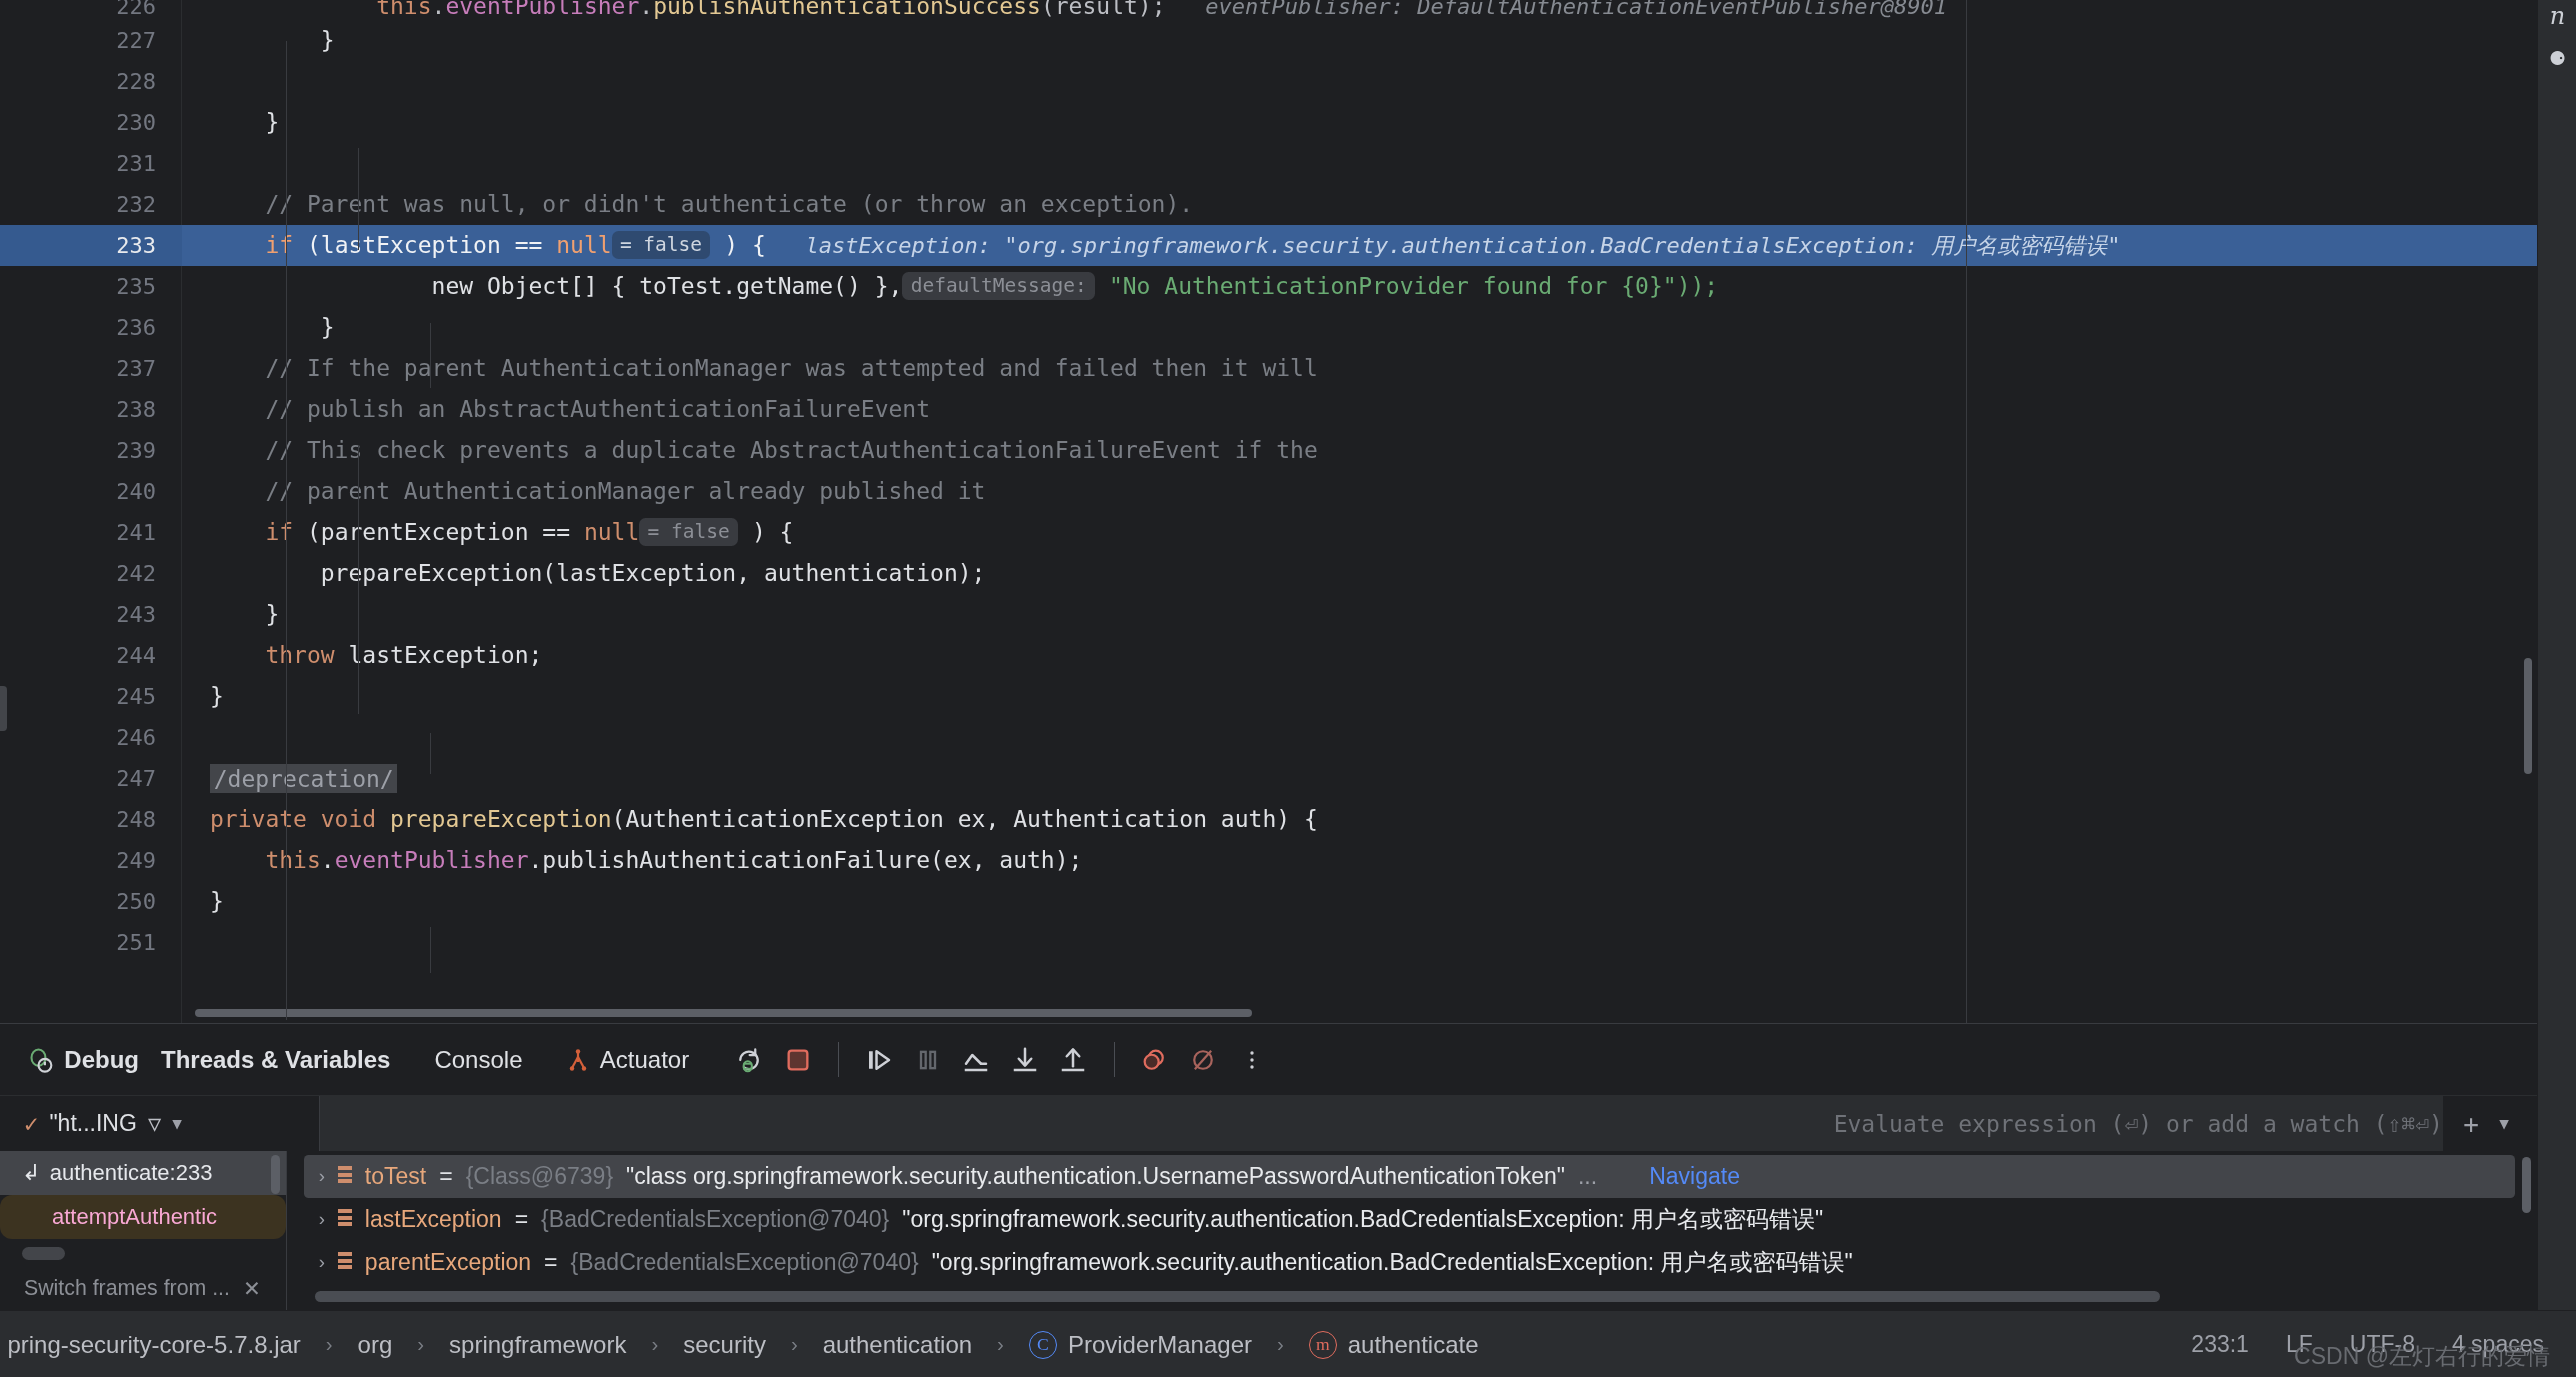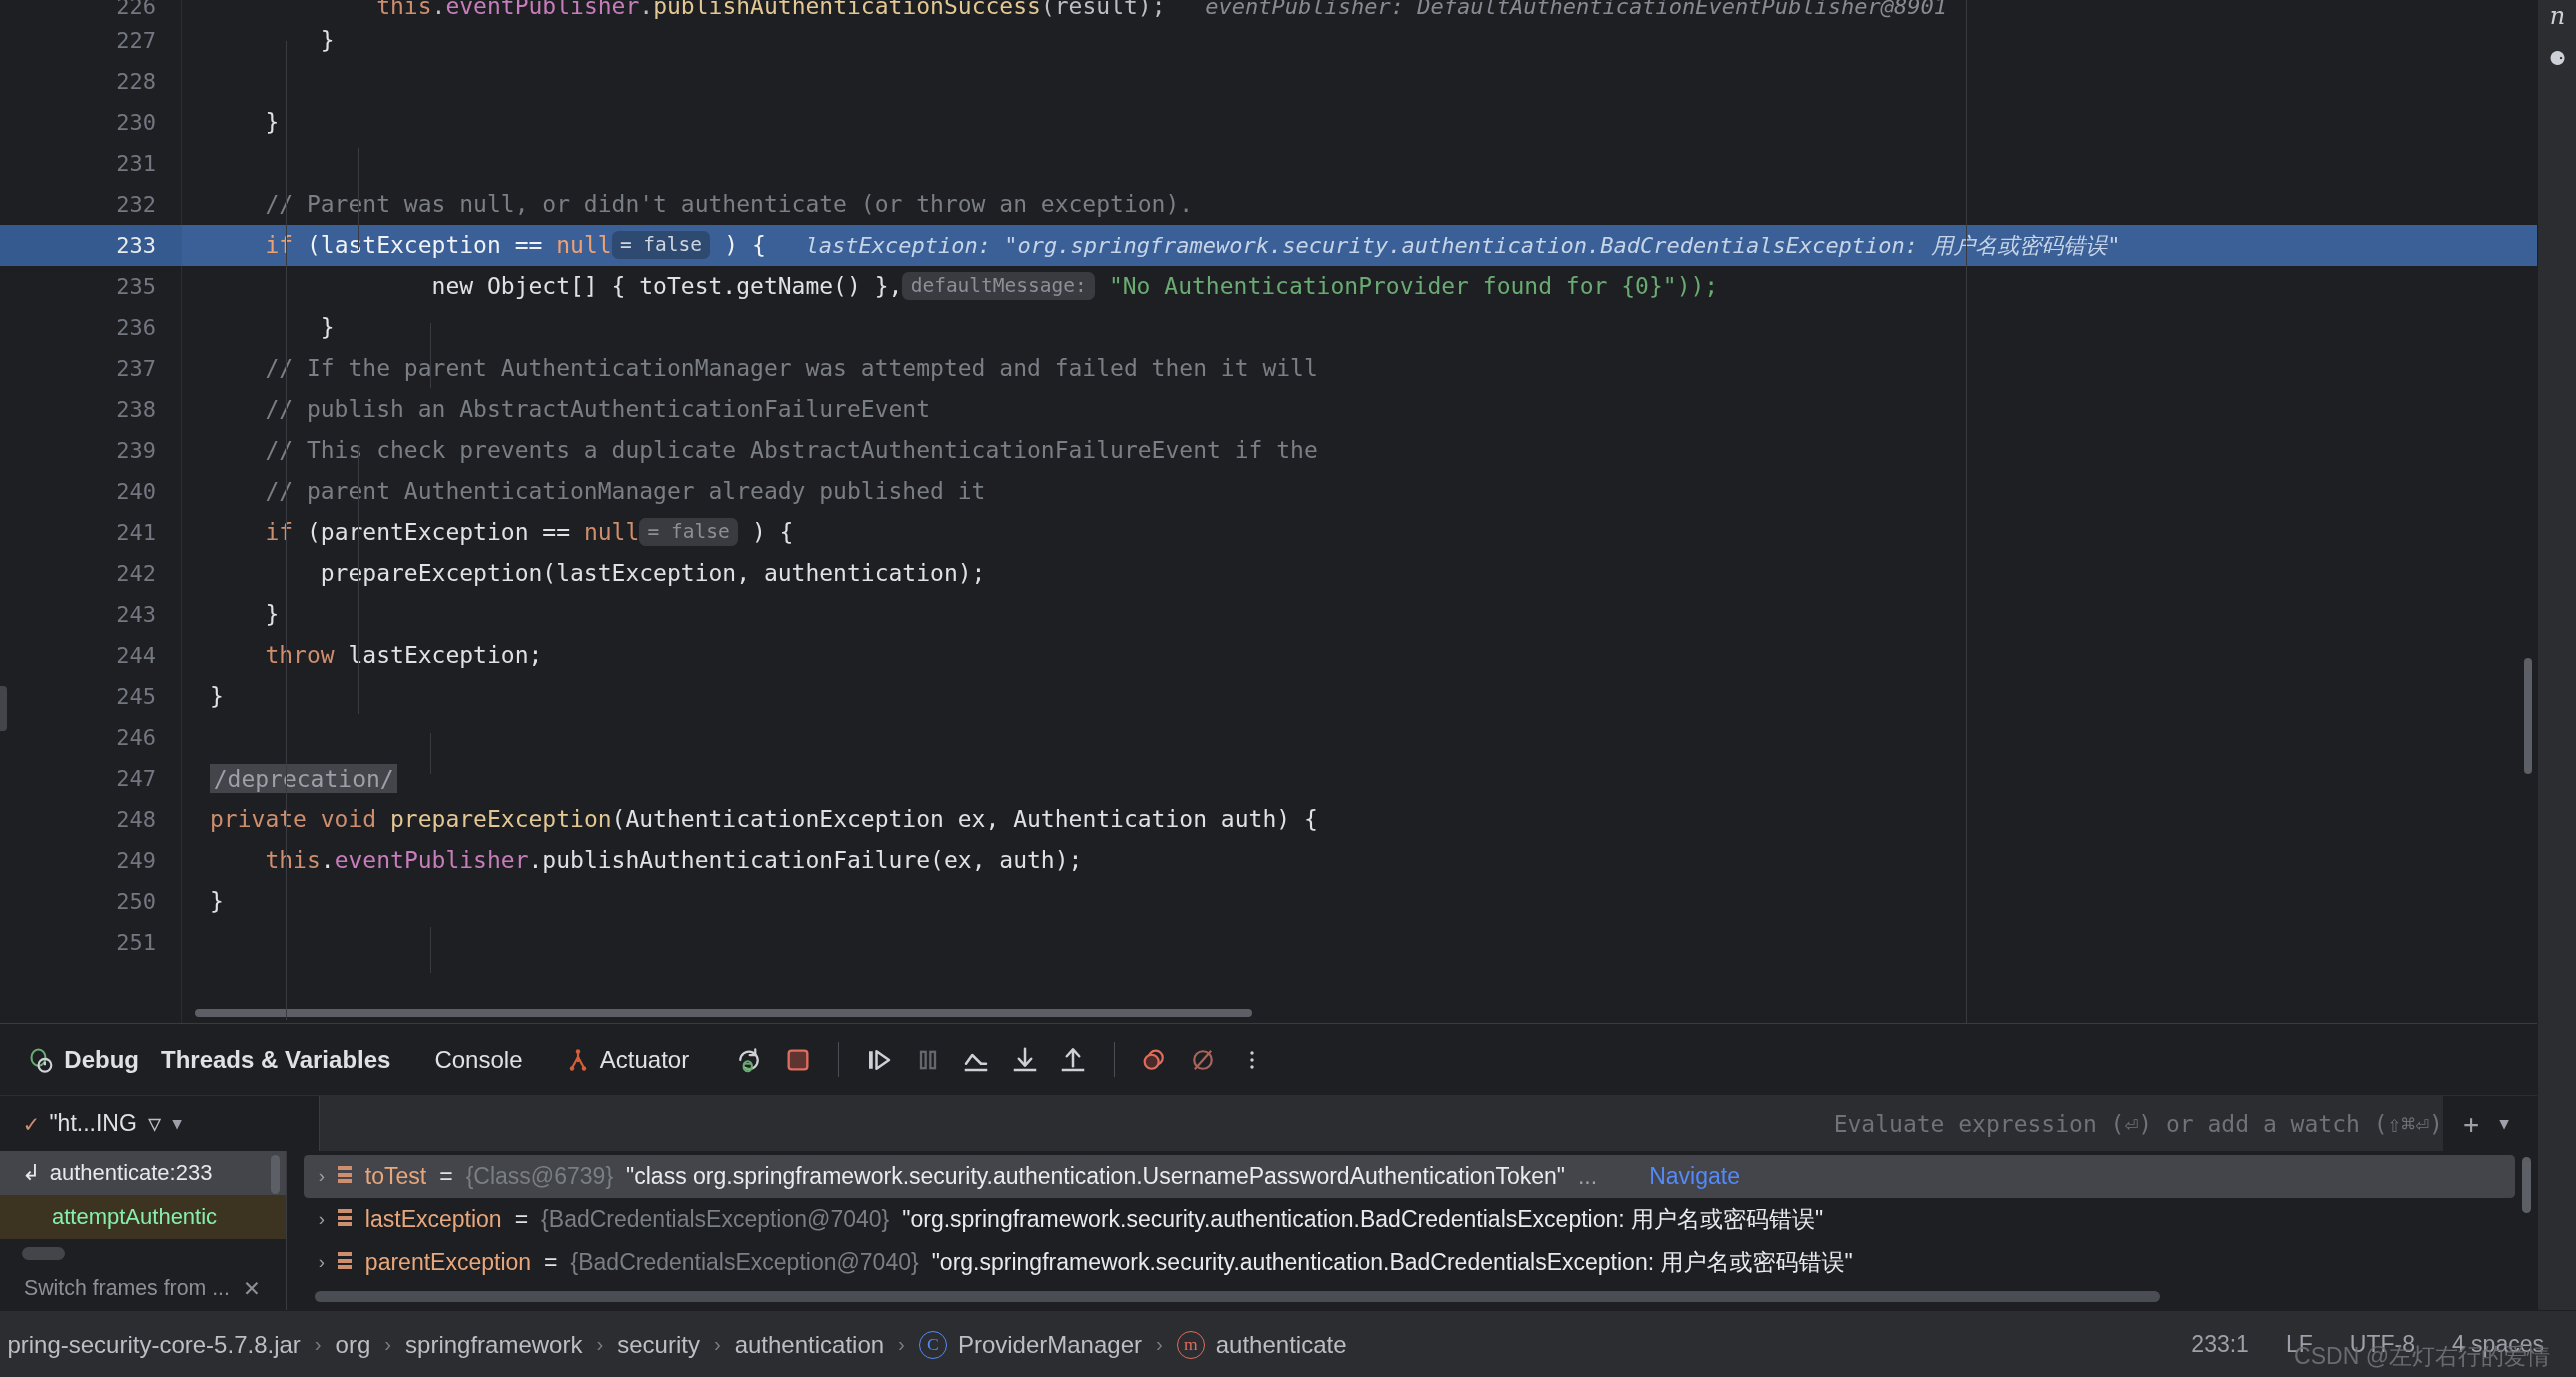--- a/index.html
+++ b/index.html
@@ -164,21 +164,21 @@
     width: 287px; height: 160px; background: #1e1f22;
     border-right: 0.9px solid #393b40; position: relative;
   }
   .frame-item {
     height: 44px; display: flex; align-items: center; gap: 9.3px;
     padding-left: 22px; font-size: 22px;
     font-family: "Liberation Sans", sans-serif;
     white-space: nowrap; overflow: hidden;
   }
   .frame-item.sel { background: #43454a; color: #e6e8ec; }
-  .frame-item.dim { background: #3c3320; color: #86efac; padding-left: 52px; }
+  .frame-item.dim { background: #3c3320; color: #f9a8d4; padding-left: 52px; border-radius: 12px; }
   .frames-scroll {
     position: absolute; right: 5.6px; top: 3.7px; width: 9.3px; height: 39px;
     background: #5c5f66; border-radius: 4.6px;
   }
   .frames-thumb {
     position: absolute; left: 22px; top: 96px; width: 43px; height: 13px;
     background: #43454a; border-radius: 7.4px;
   }
   .switch-frames {
     position: absolute; left: 0; bottom: 0; width: 287px; height: 45px;
@@ -219,21 +219,21 @@
 
   
   .status-bar {
     position: absolute; left: 0; top: 1310px; width: 2576px; height: 68px;
     background: #2b2d30; border-top: 0.9px solid #1e1f22;
     display: flex; align-items: center;
   }
   .breadcrumbs {
     display: flex; align-items: center; padding-left: 0px;
     font-family: "Liberation Sans", sans-serif; font-size: 24px;
-    color: #bcbec4; gap: 1px;
+    color: #bcbec4; gap: 12px;
   }
   .bc-item { padding: 0 7.4px; display: flex; align-items: center; gap: 11px; }
   .bc-sep { color: #7a7e85; font-size: 20.4px; padding: 0 5.6px; }
   .bc-badge {
     width: 28px; height: 28px; border-radius: 50%; border: 1.9px solid #548af7;
     color: #548af7; font-size: 17.6px; display: flex; align-items: center;
     justify-content: center; font-family: "Liberation Serif", serif;
   }
   .bc-badge.m { border-color: #e06c5e; color: #e06c5e; }
   .status-right {

